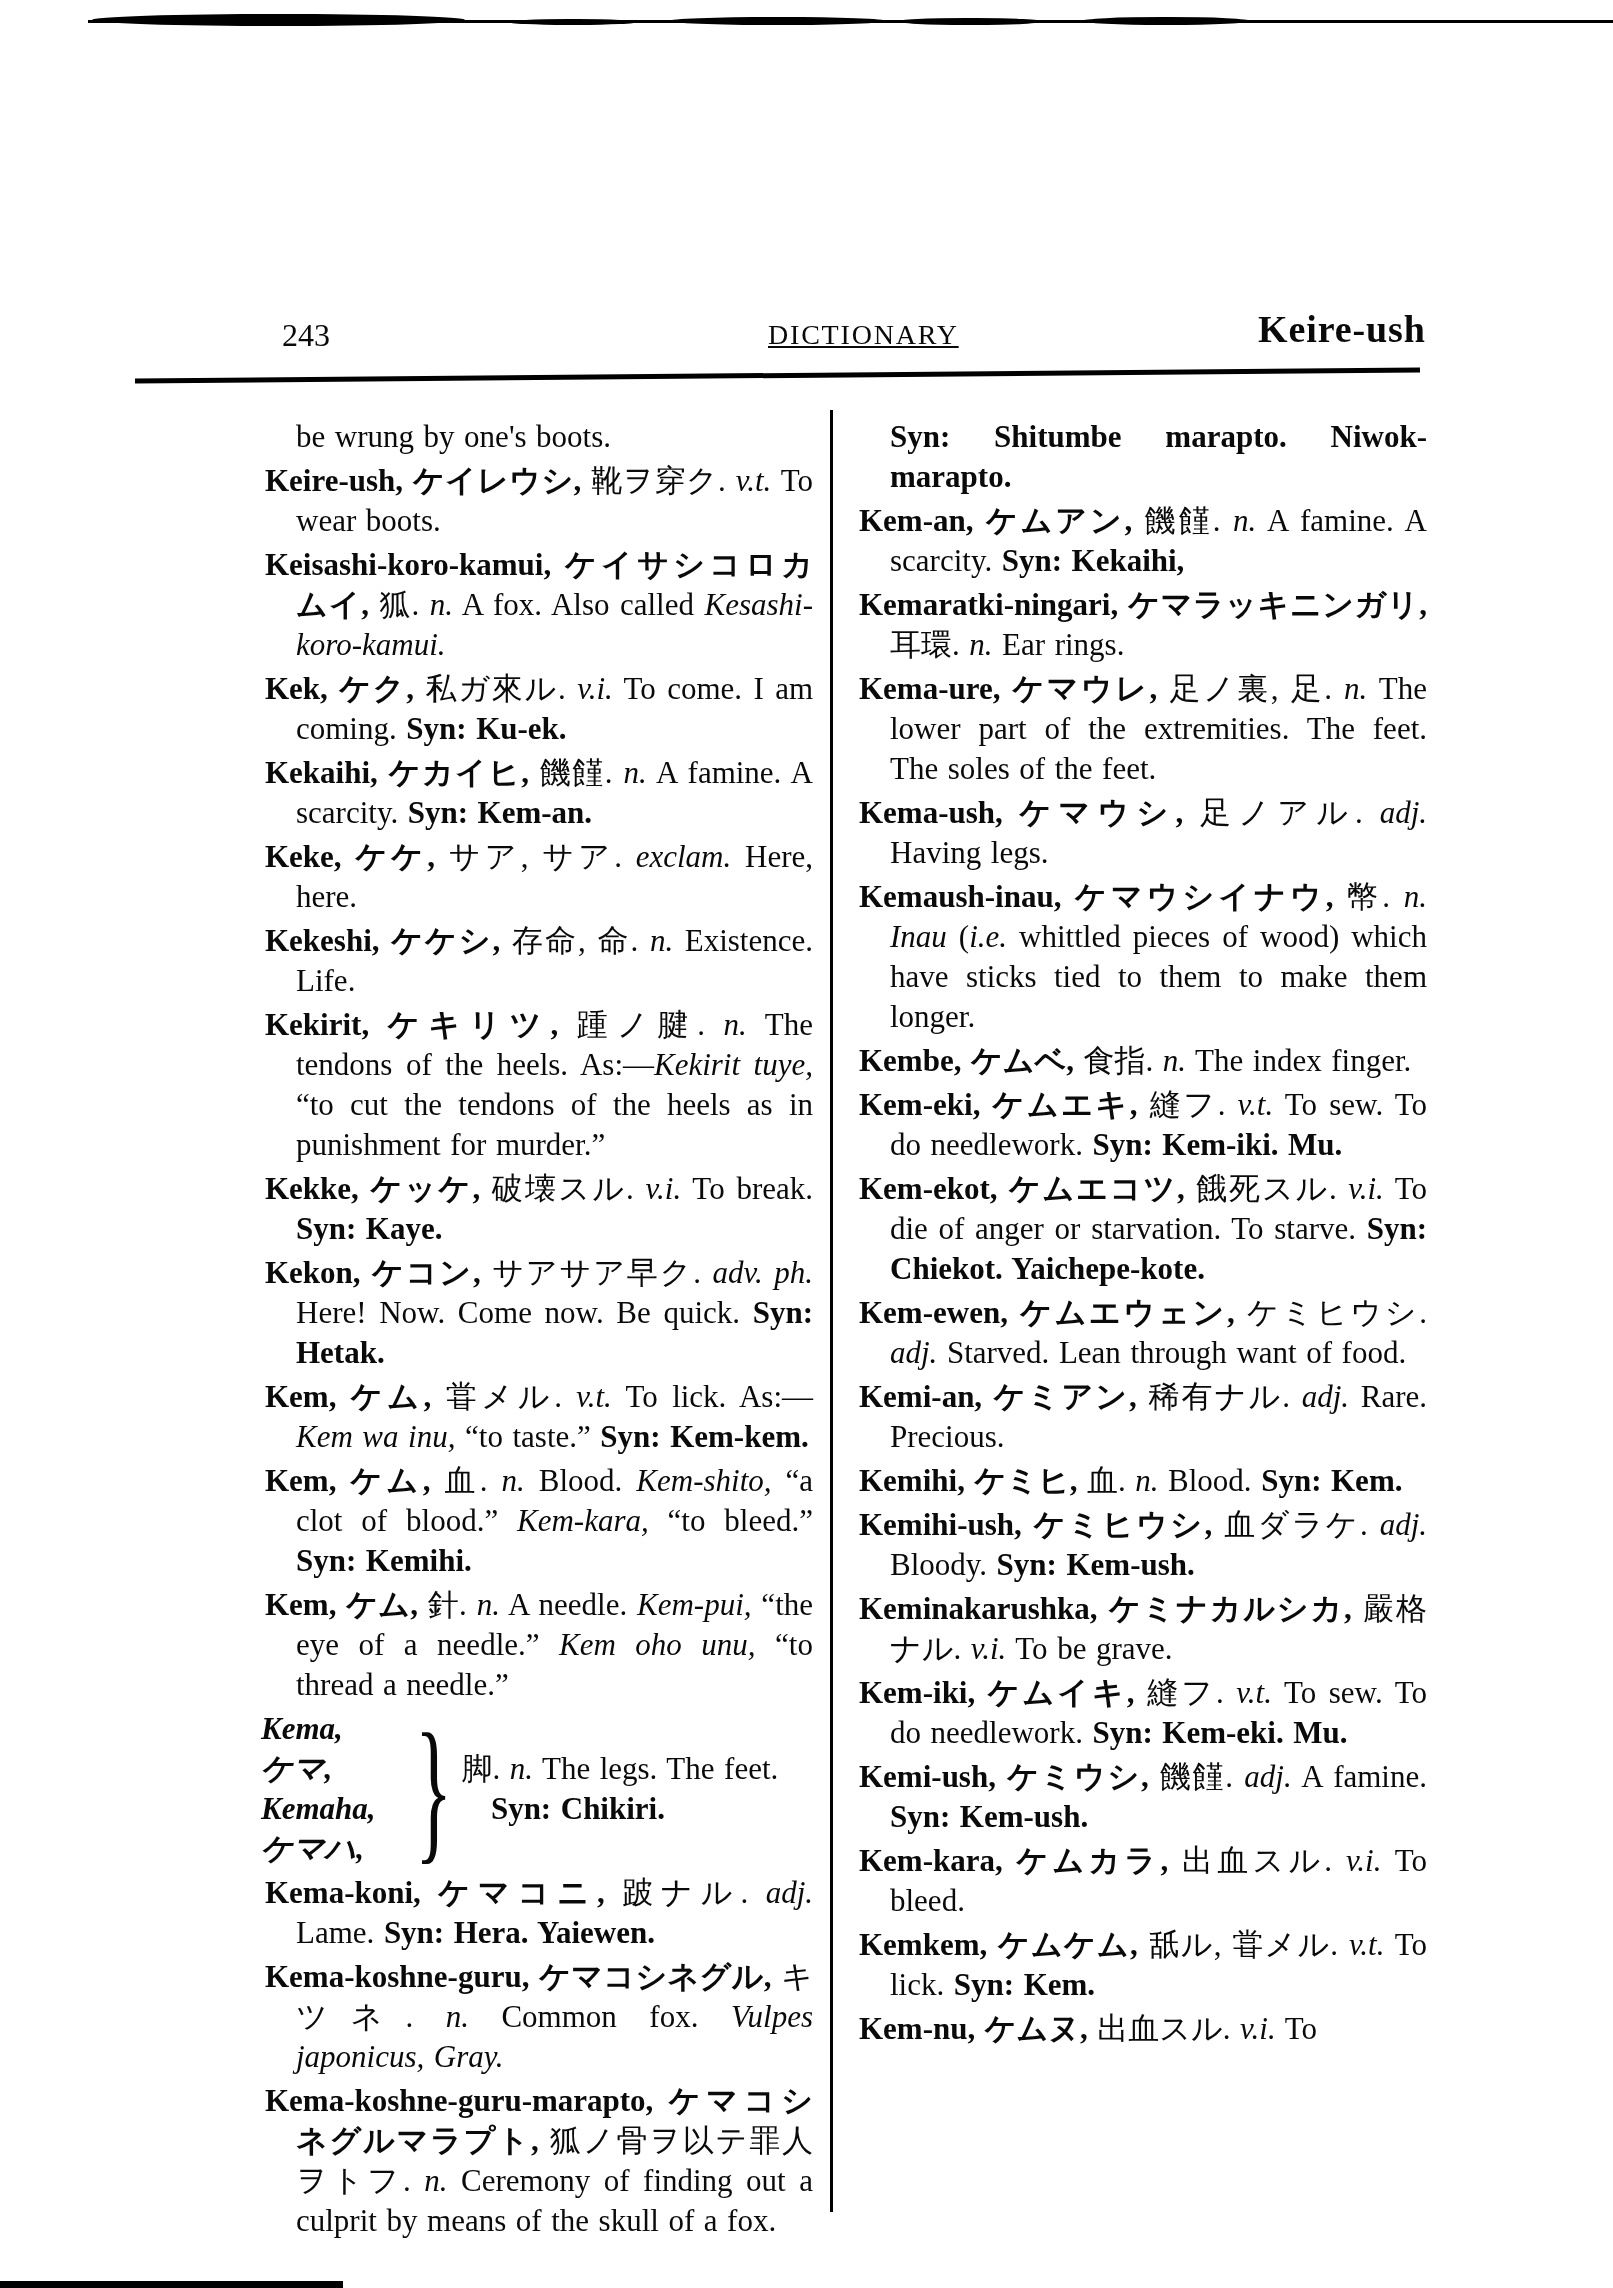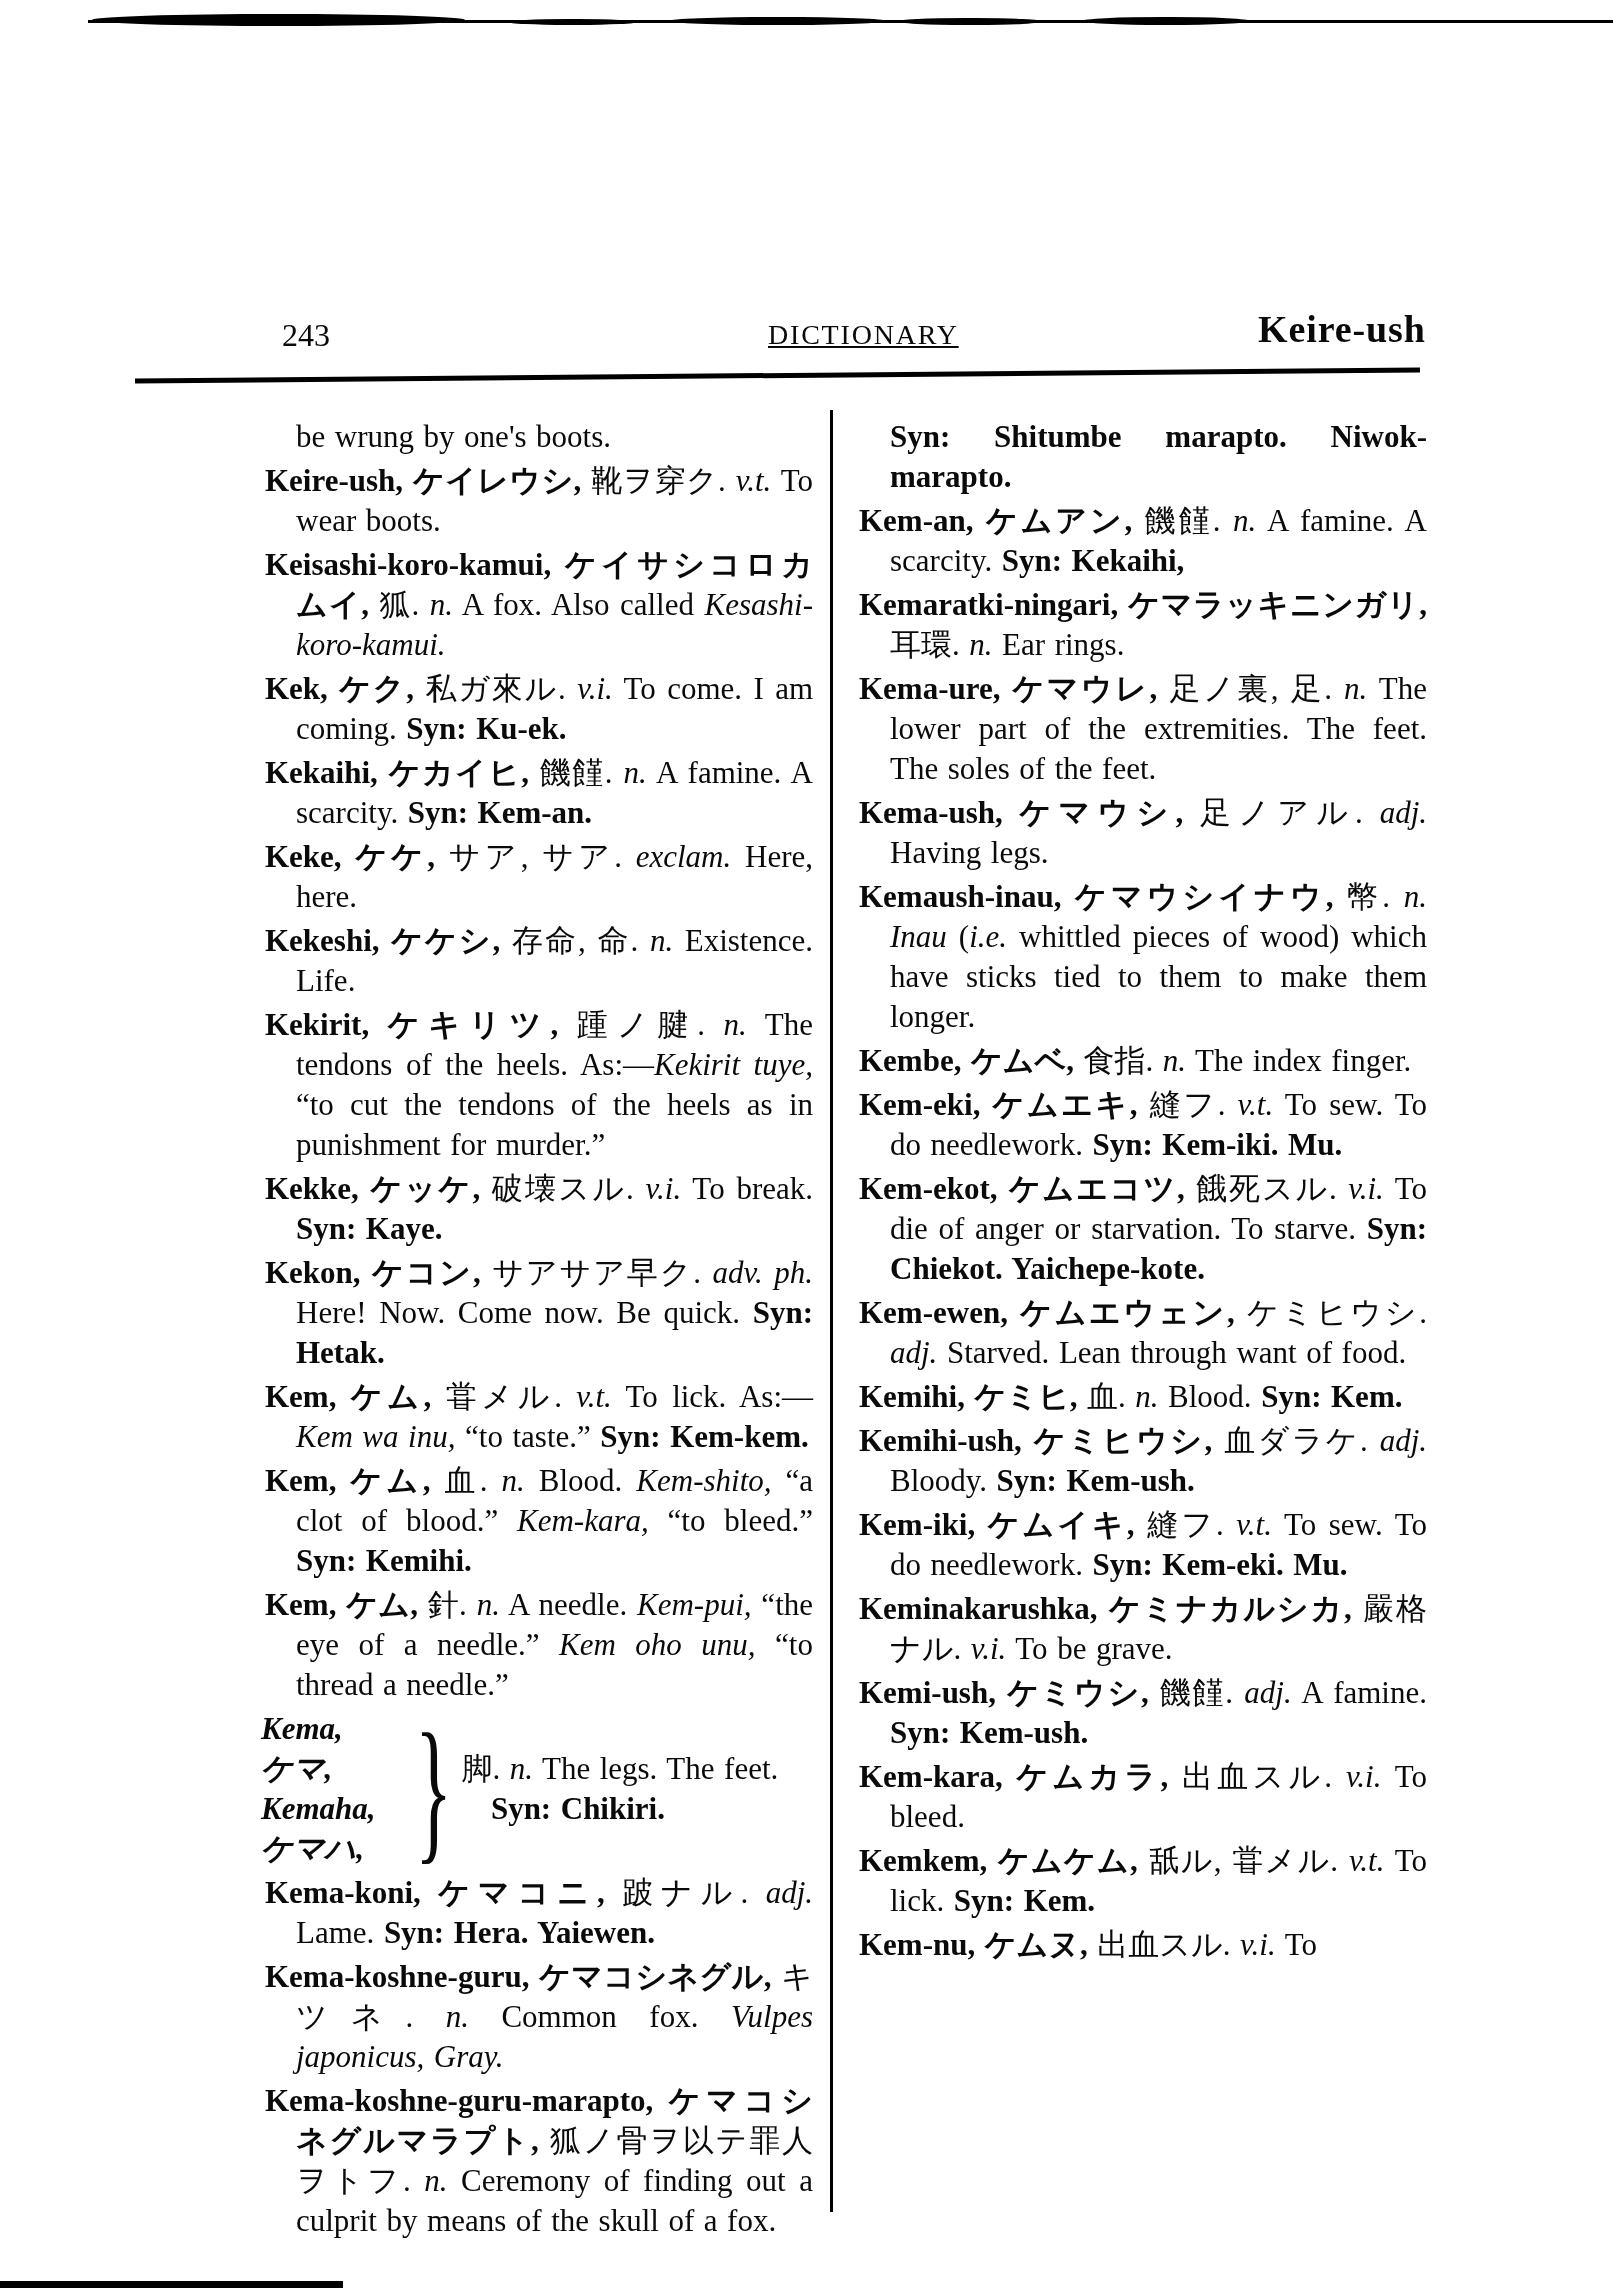--- a/index.html
+++ b/index.html
@@ -103,24 +103,25 @@
       <p class="entry cont"><span class="b">Syn: Shitumbe marapto. Niwok-marapto.</span></p>
       <p class="entry"><span class="b">Kem-an, </span><span class="b">ケムアン,</span><span> 饑饉. </span><span class="i">n.</span><span> A famine. A scarcity. </span><span class="b">Syn: Kekaihi,</span></p>
       <p class="entry"><span class="b">Kemaratki-ningari, </span><span class="b">ケマラッキニンガリ,</span><span> 耳環. </span><span class="i">n.</span><span> Ear rings.</span></p>
       <p class="entry"><span class="b">Kema-ure, </span><span class="b">ケマウレ,</span><span> 足ノ裏, 足. </span><span class="i">n.</span><span> The lower part of the extremities. The feet. The soles of the feet.</span></p>
       <p class="entry"><span class="b">Kema-ush, </span><span class="b">ケマウシ,</span><span> 足ノアル. </span><span class="i">adj.</span><span> Having legs.</span></p>
       <p class="entry"><span class="b">Kemaush-inau, </span><span class="b">ケマウシイナウ,</span><span> 幣. </span><span class="i">n.</span><span> </span><span class="i">Inau</span><span> (</span><span class="i">i.e.</span><span> whittled pieces of wood) which have sticks tied to them to make them longer.</span></p>
       <p class="entry"><span class="b">Kembe, </span><span class="b">ケムベ,</span><span> 食指. </span><span class="i">n.</span><span> The index finger.</span></p>
       <p class="entry"><span class="b">Kem-eki, </span><span class="b">ケムエキ,</span><span> 縫フ. </span><span class="i">v.t.</span><span> To sew. To do needlework. </span><span class="b">Syn: Kem-iki. Mu.</span></p>
       <p class="entry"><span class="b">Kem-ekot, </span><span class="b">ケムエコツ,</span><span> 餓死スル. </span><span class="i">v.i.</span><span> To die of anger or starvation. To starve. </span><span class="b">Syn: Chiekot. Yaichepe-kote.</span></p>
       <p class="entry"><span class="b">Kem-ewen, </span><span class="b">ケムエウェン,</span><span> ケミヒウシ. </span><span class="i">adj.</span><span> Starved. Lean through want of food.</span></p>
+      <p class="entry"><span class="b">Kemi-an, </span><span class="b">ケミアン,</span><span> 稀有ナル. </span><span class="i">adj.</span><span> Rare. Precious.</span></p>
       <p class="entry"><span class="b">Kemihi, </span><span class="b">ケミヒ,</span><span> 血. </span><span class="i">n.</span><span> Blood. </span><span class="b">Syn: Kem.</span></p>
       <p class="entry"><span class="b">Kemihi-ush, </span><span class="b">ケミヒウシ,</span><span> 血ダラケ. </span><span class="i">adj.</span><span> Bloody. </span><span class="b">Syn: Kem-ush.</span></p>
+      <p class="entry"><span class="b">Keminakarushka, </span><span class="b">ケミナカルシカ,</span><span> 嚴格ナル. </span><span class="i">v.i.</span><span> To be grave.</span></p>
       <p class="entry"><span class="b">Kem-iki, </span><span class="b">ケムイキ,</span><span> 縫フ. </span><span class="i">v.t.</span><span> To sew. To do needlework. </span><span class="b">Syn: Kem-eki. Mu.</span></p>
-      <p class="entry"><span class="b">Keminakarushka, </span><span class="b">ケミナカルシカ,</span><span> 嚴格ナル. </span><span class="i">v.i.</span><span> To be grave.</span></p>
       <p class="entry"><span class="b">Kemi-ush, </span><span class="b">ケミウシ,</span><span> 饑饉. </span><span class="i">adj.</span><span> A famine. </span><span class="b">Syn: Kem-ush.</span></p>
       <p class="entry"><span class="b">Kem-kara, </span><span class="b">ケムカラ,</span><span> 出血スル. </span><span class="i">v.i.</span><span> To bleed.</span></p>
       <p class="entry"><span class="b">Kemkem, </span><span class="b">ケムケム,</span><span> 舐ル, 甞メル. </span><span class="i">v.t.</span><span> To lick. </span><span class="b">Syn: Kem.</span></p>
       <p class="entry"><span class="b">Kem-nu, </span><span class="b">ケムヌ,</span><span> 出血スル. </span><span class="i">v.i.</span><span> To</span></p>
     </div>
 
   <div class="artifact a-bottom"></div>
 </div>
 
 

